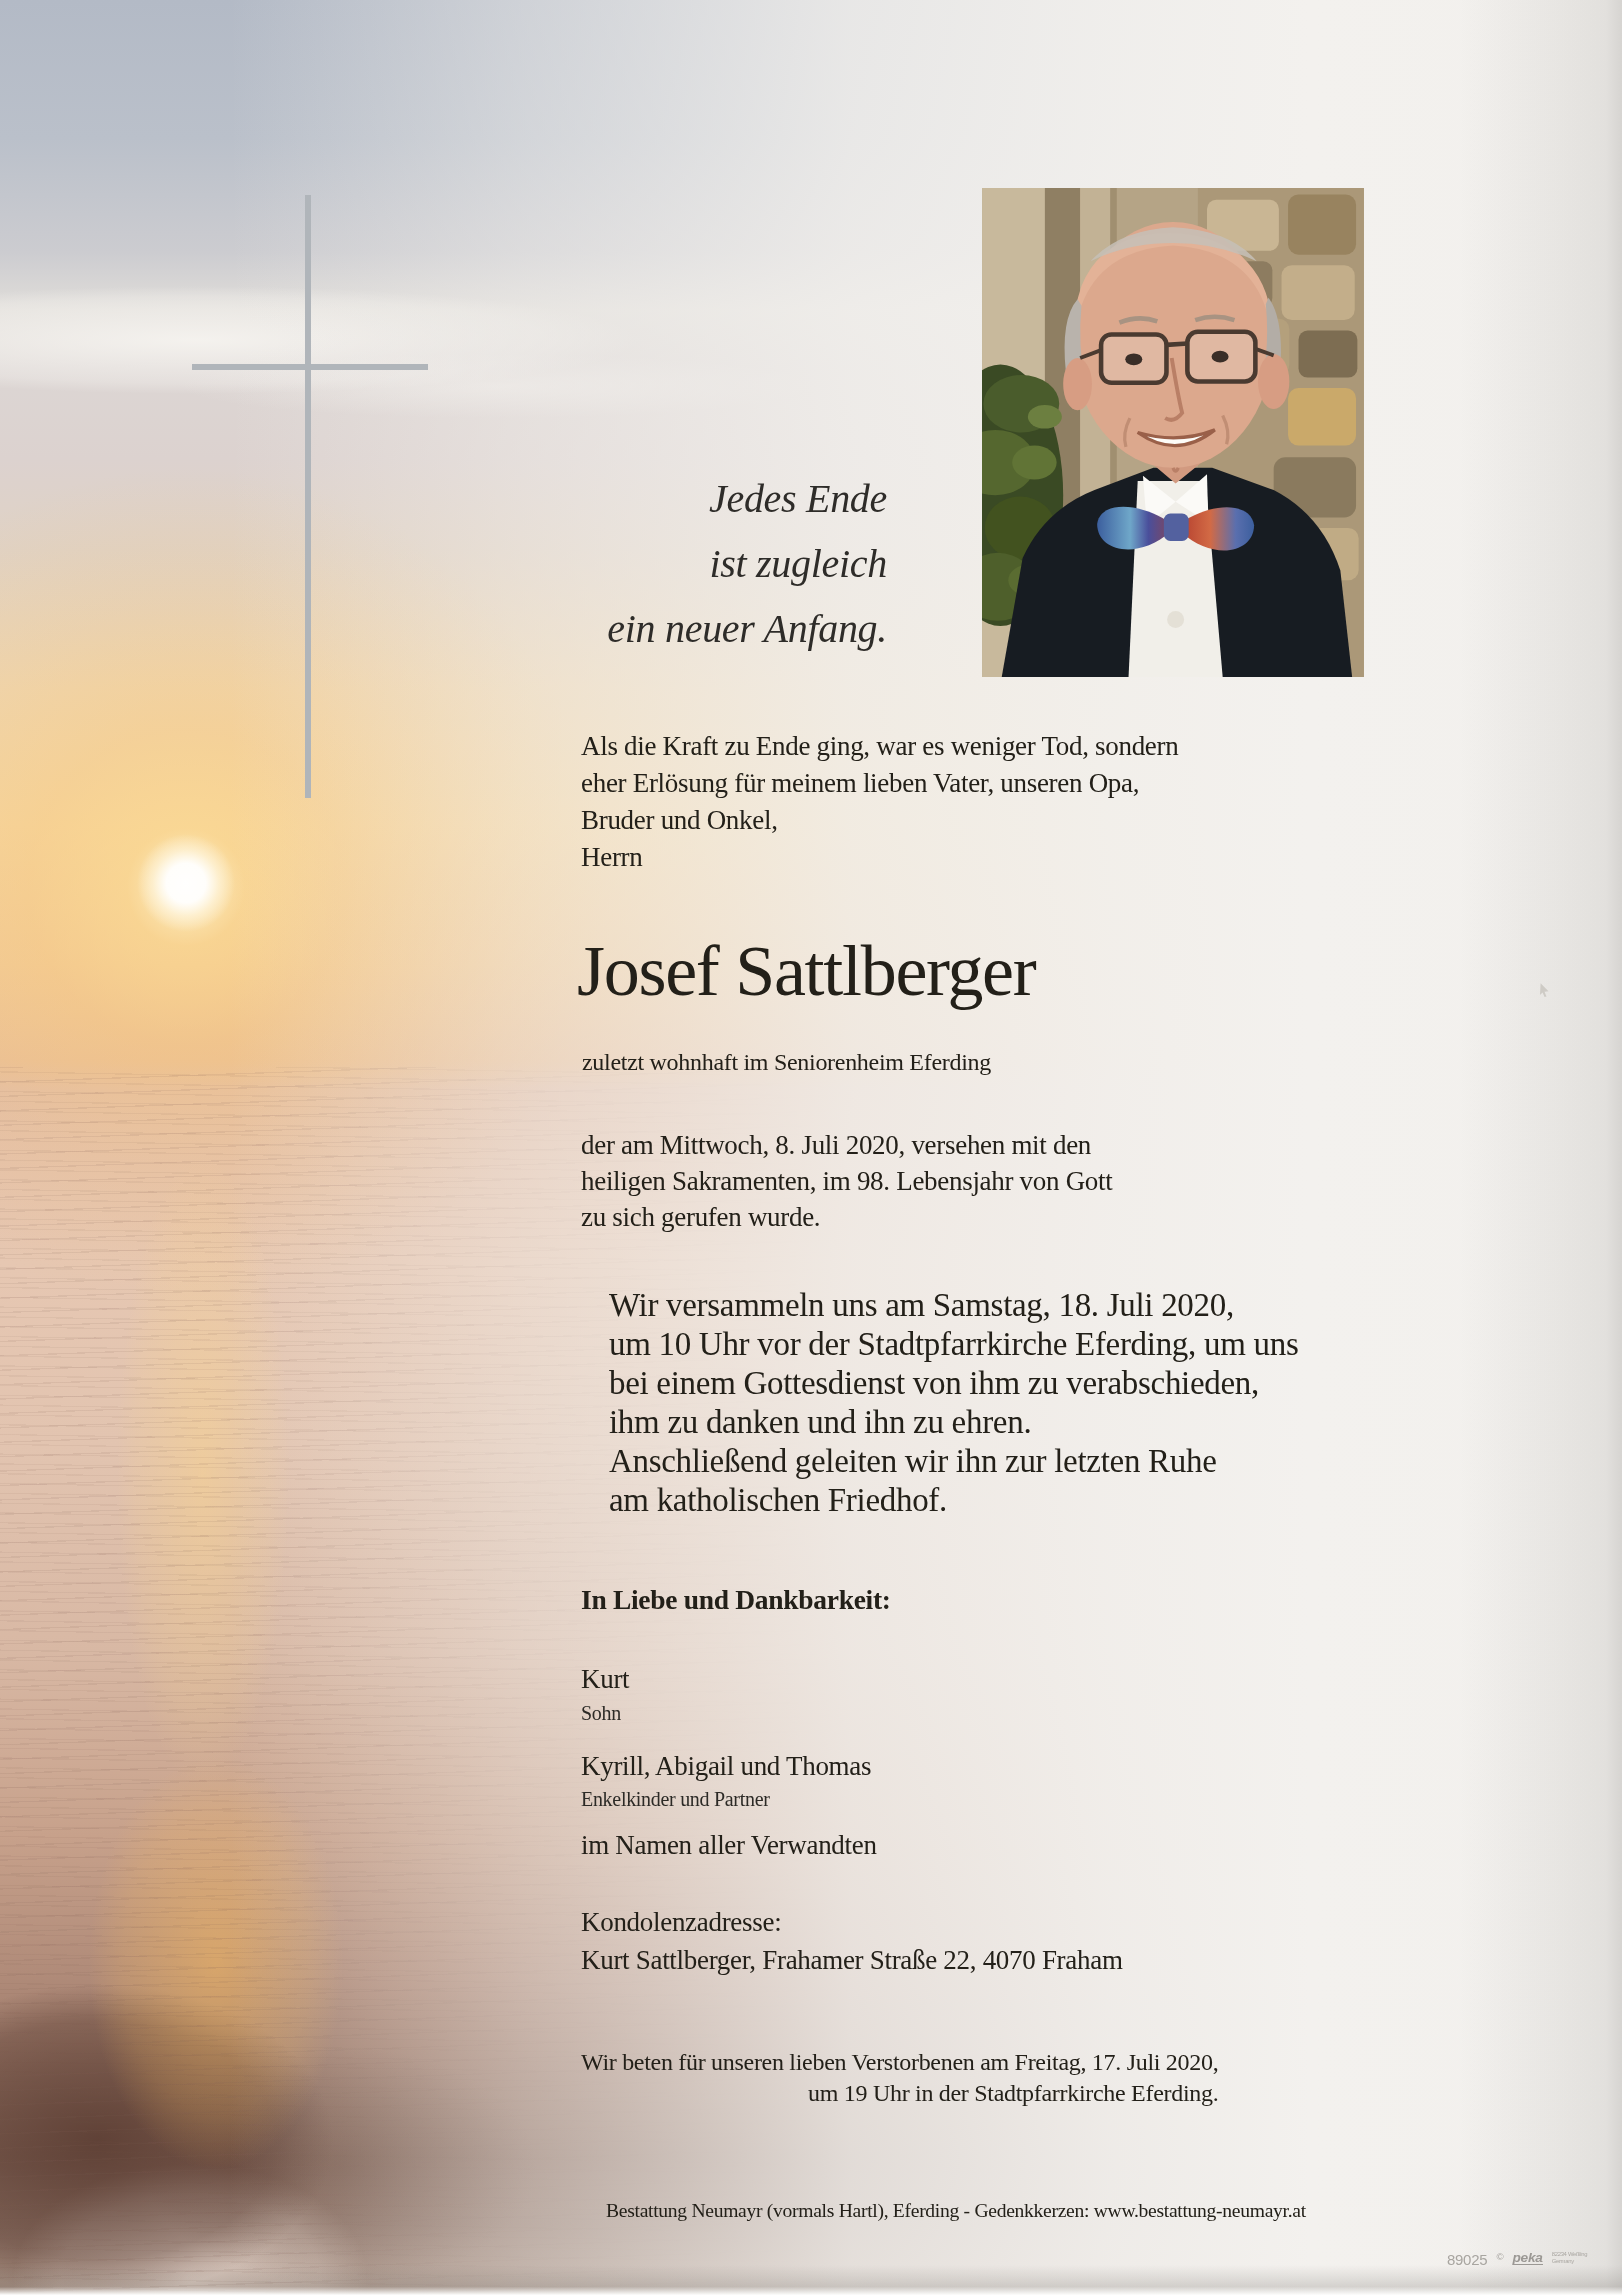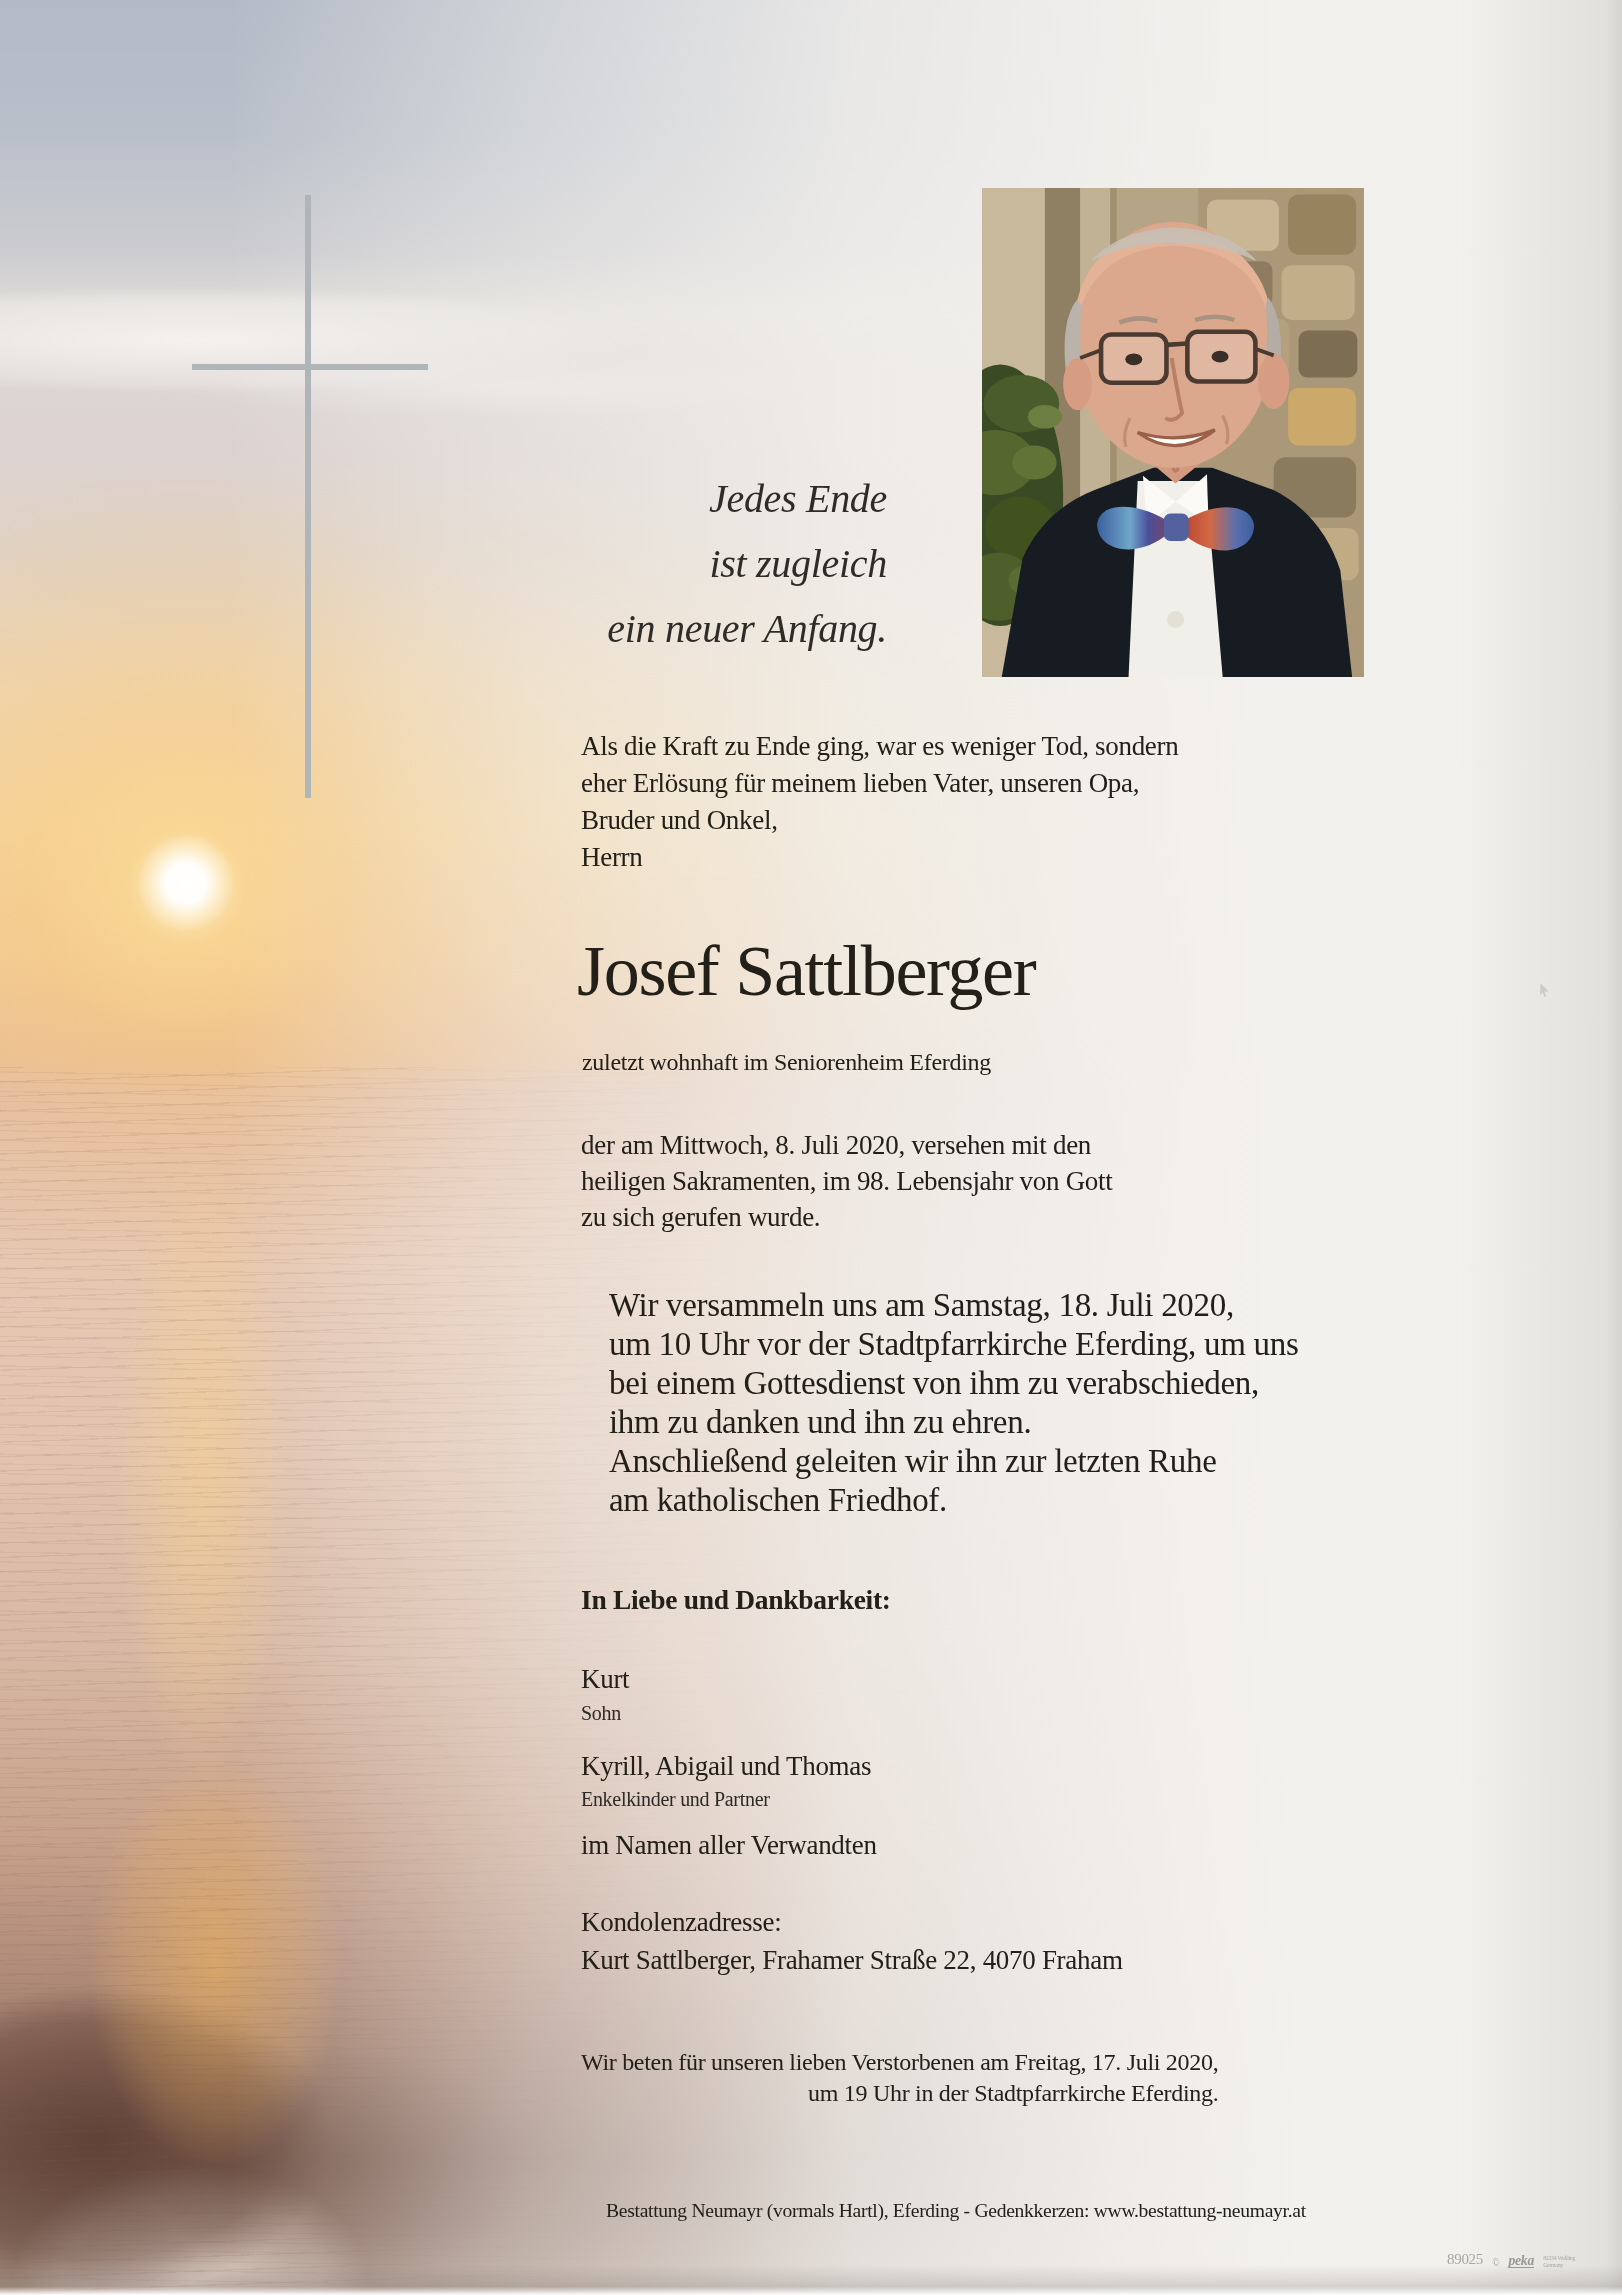--- a/index.html
+++ b/index.html
@@ -71,22 +71,22 @@
   .mourner-name{font-size:27px;}
   .mourner-rel{font-size:20px;color:#2c2a26;}
   .m1n{left:581px;top:1664px;} .m1r{left:581px;top:1702px;}
   .m2n{left:581px;top:1751px;} .m2r{left:581px;top:1788px;}
   .behalf{left:581px;top:1830px;font-size:27px;}
   .kond{left:581px;top:1907px;font-size:27px;}
   .addr{left:581px;top:1945px;font-size:27px;}
   .prayer{left:581px;top:2047px;font-size:24px;line-height:31px;text-align:right;}
   .footer{left:606px;top:2200px;font-size:19.6px;}
   .printrow{
-    left:1447px;top:2251px;z-index:6;display:flex;align-items:flex-end;gap:9.2px;
-    color:#a8a5a0;font-family:Liberation Serif, serif;
+    left:1447px;top:2251px;z-index:6;display:flex;align-items:flex-start;gap:9.2px;
+    color:#a8a5a0;font-family:Liberation Sans, sans-serif;
   }
   .print-code{font-size:15px;}
   .print-c{font-size:9.8px;}
   .print-logo{font-size:13.7px;font-weight:bold;font-style:italic;color:#9b9894;border-bottom:1.3px solid #9b9894;line-height:13px;}
   .print-detail{font-size:5.9px;line-height:6.5px;color:#aaa7a2;white-space:pre-line;}
   .smudge{position:absolute;left:1538px;top:982px;z-index:6;opacity:0.55;}
 </style>
 </head>
 <body>
 

